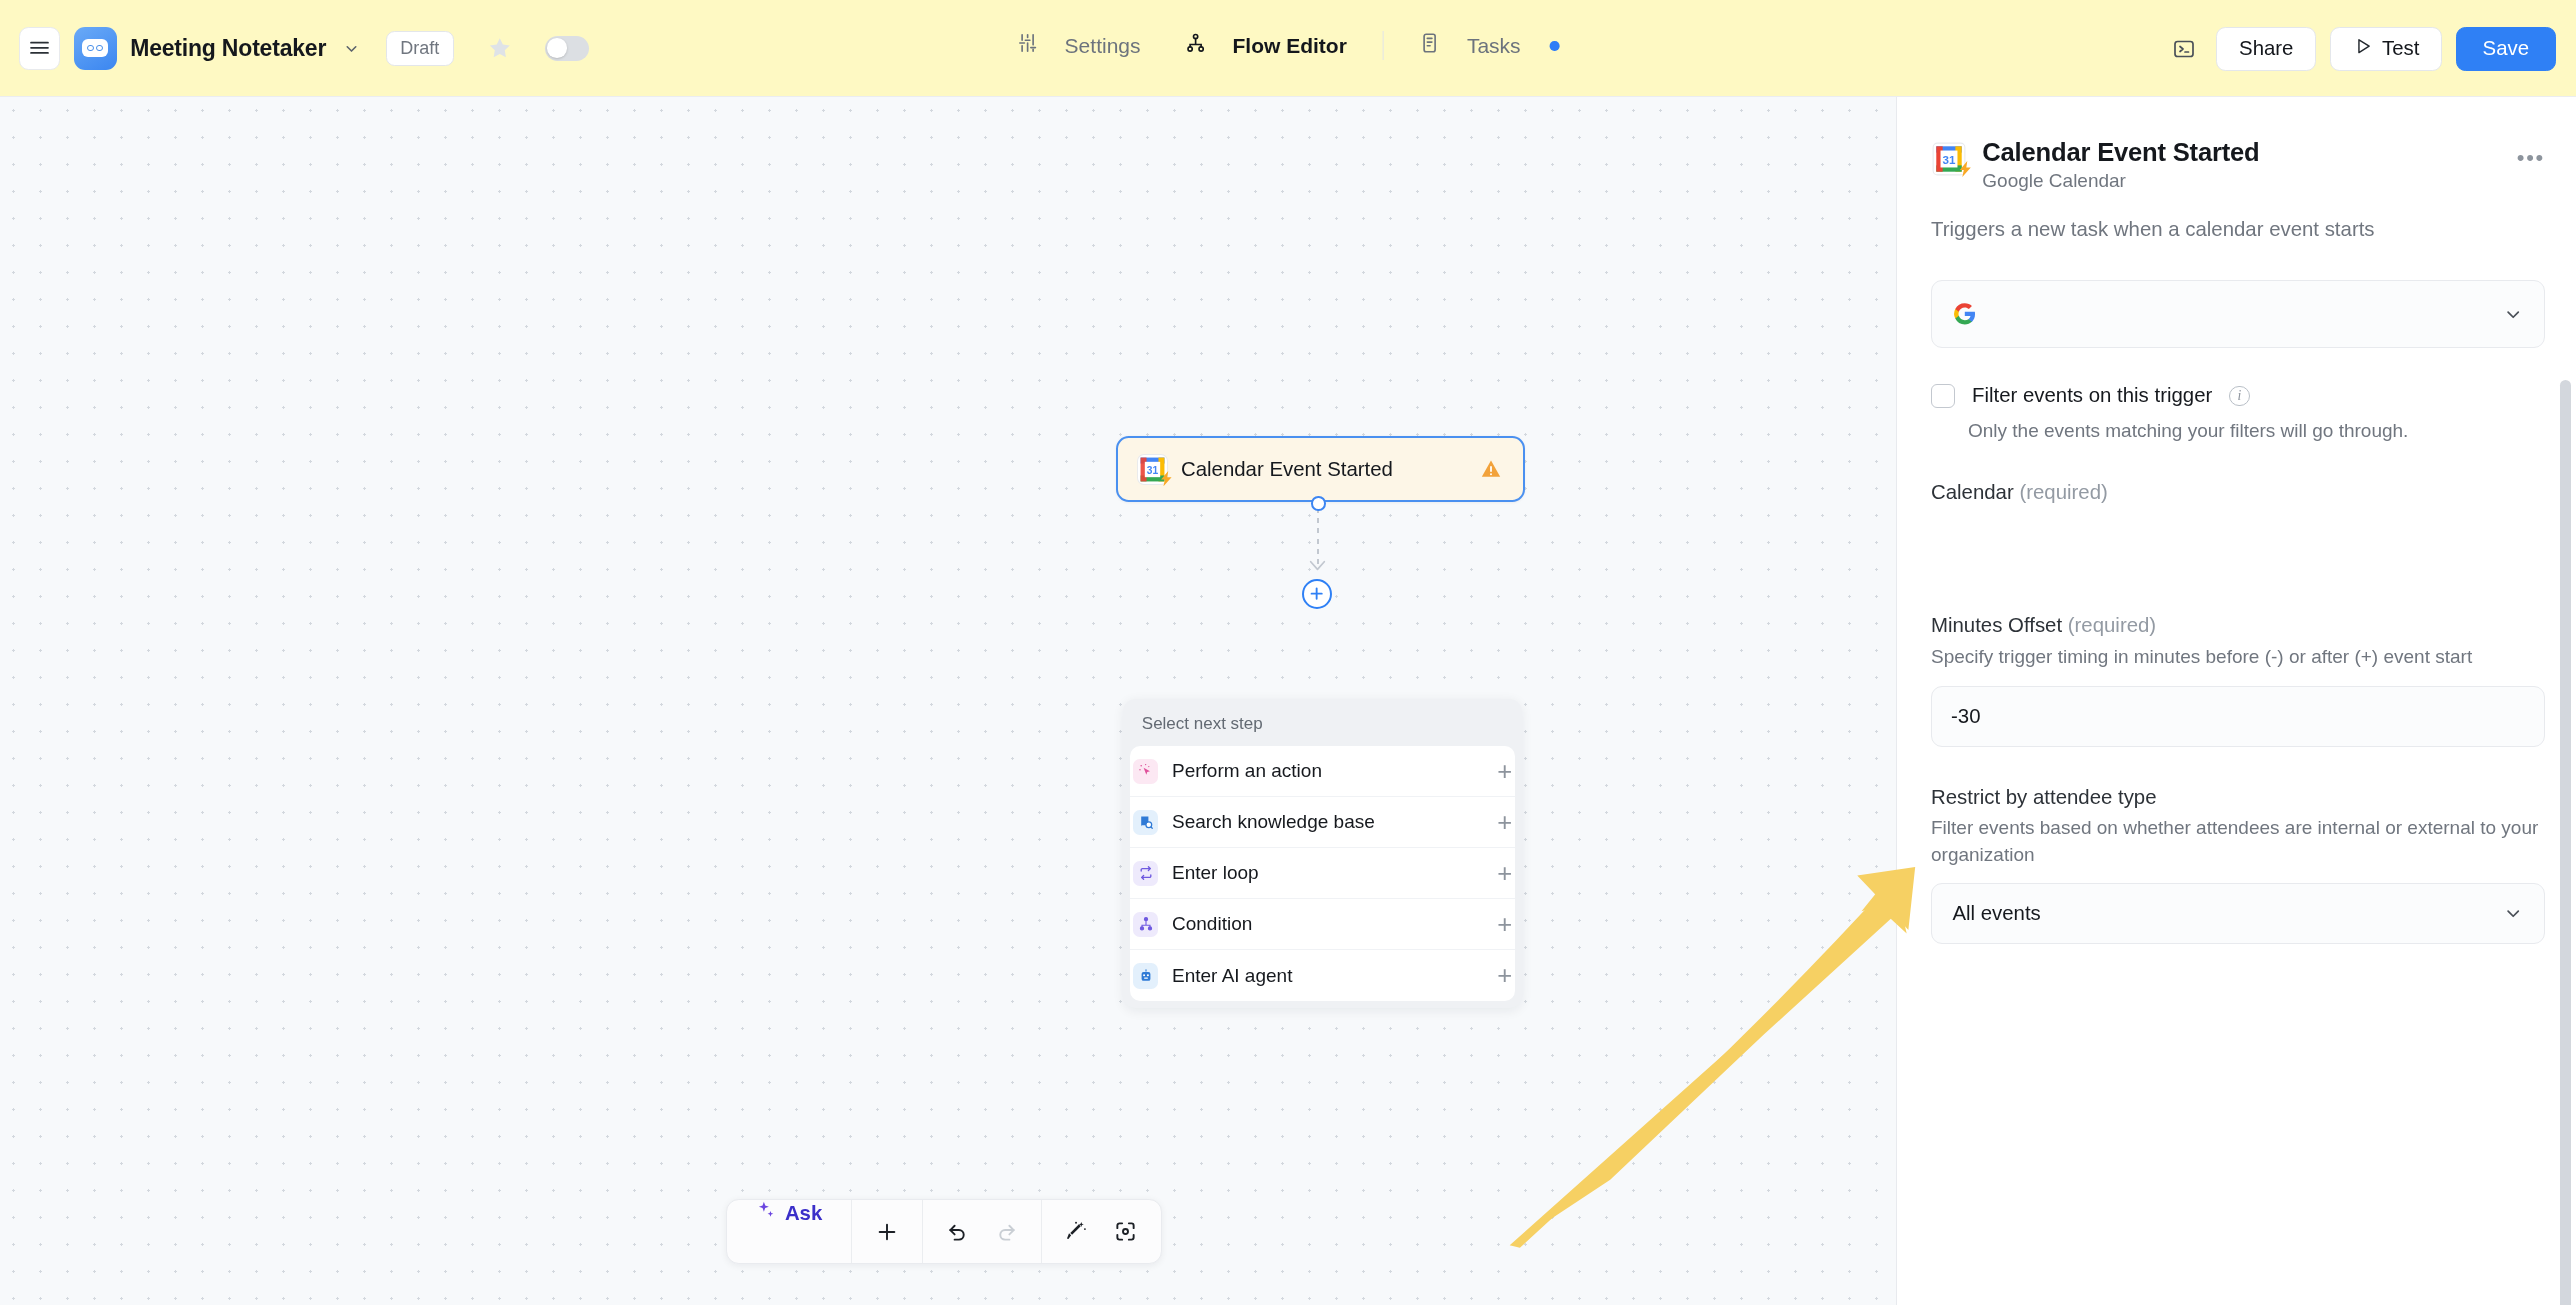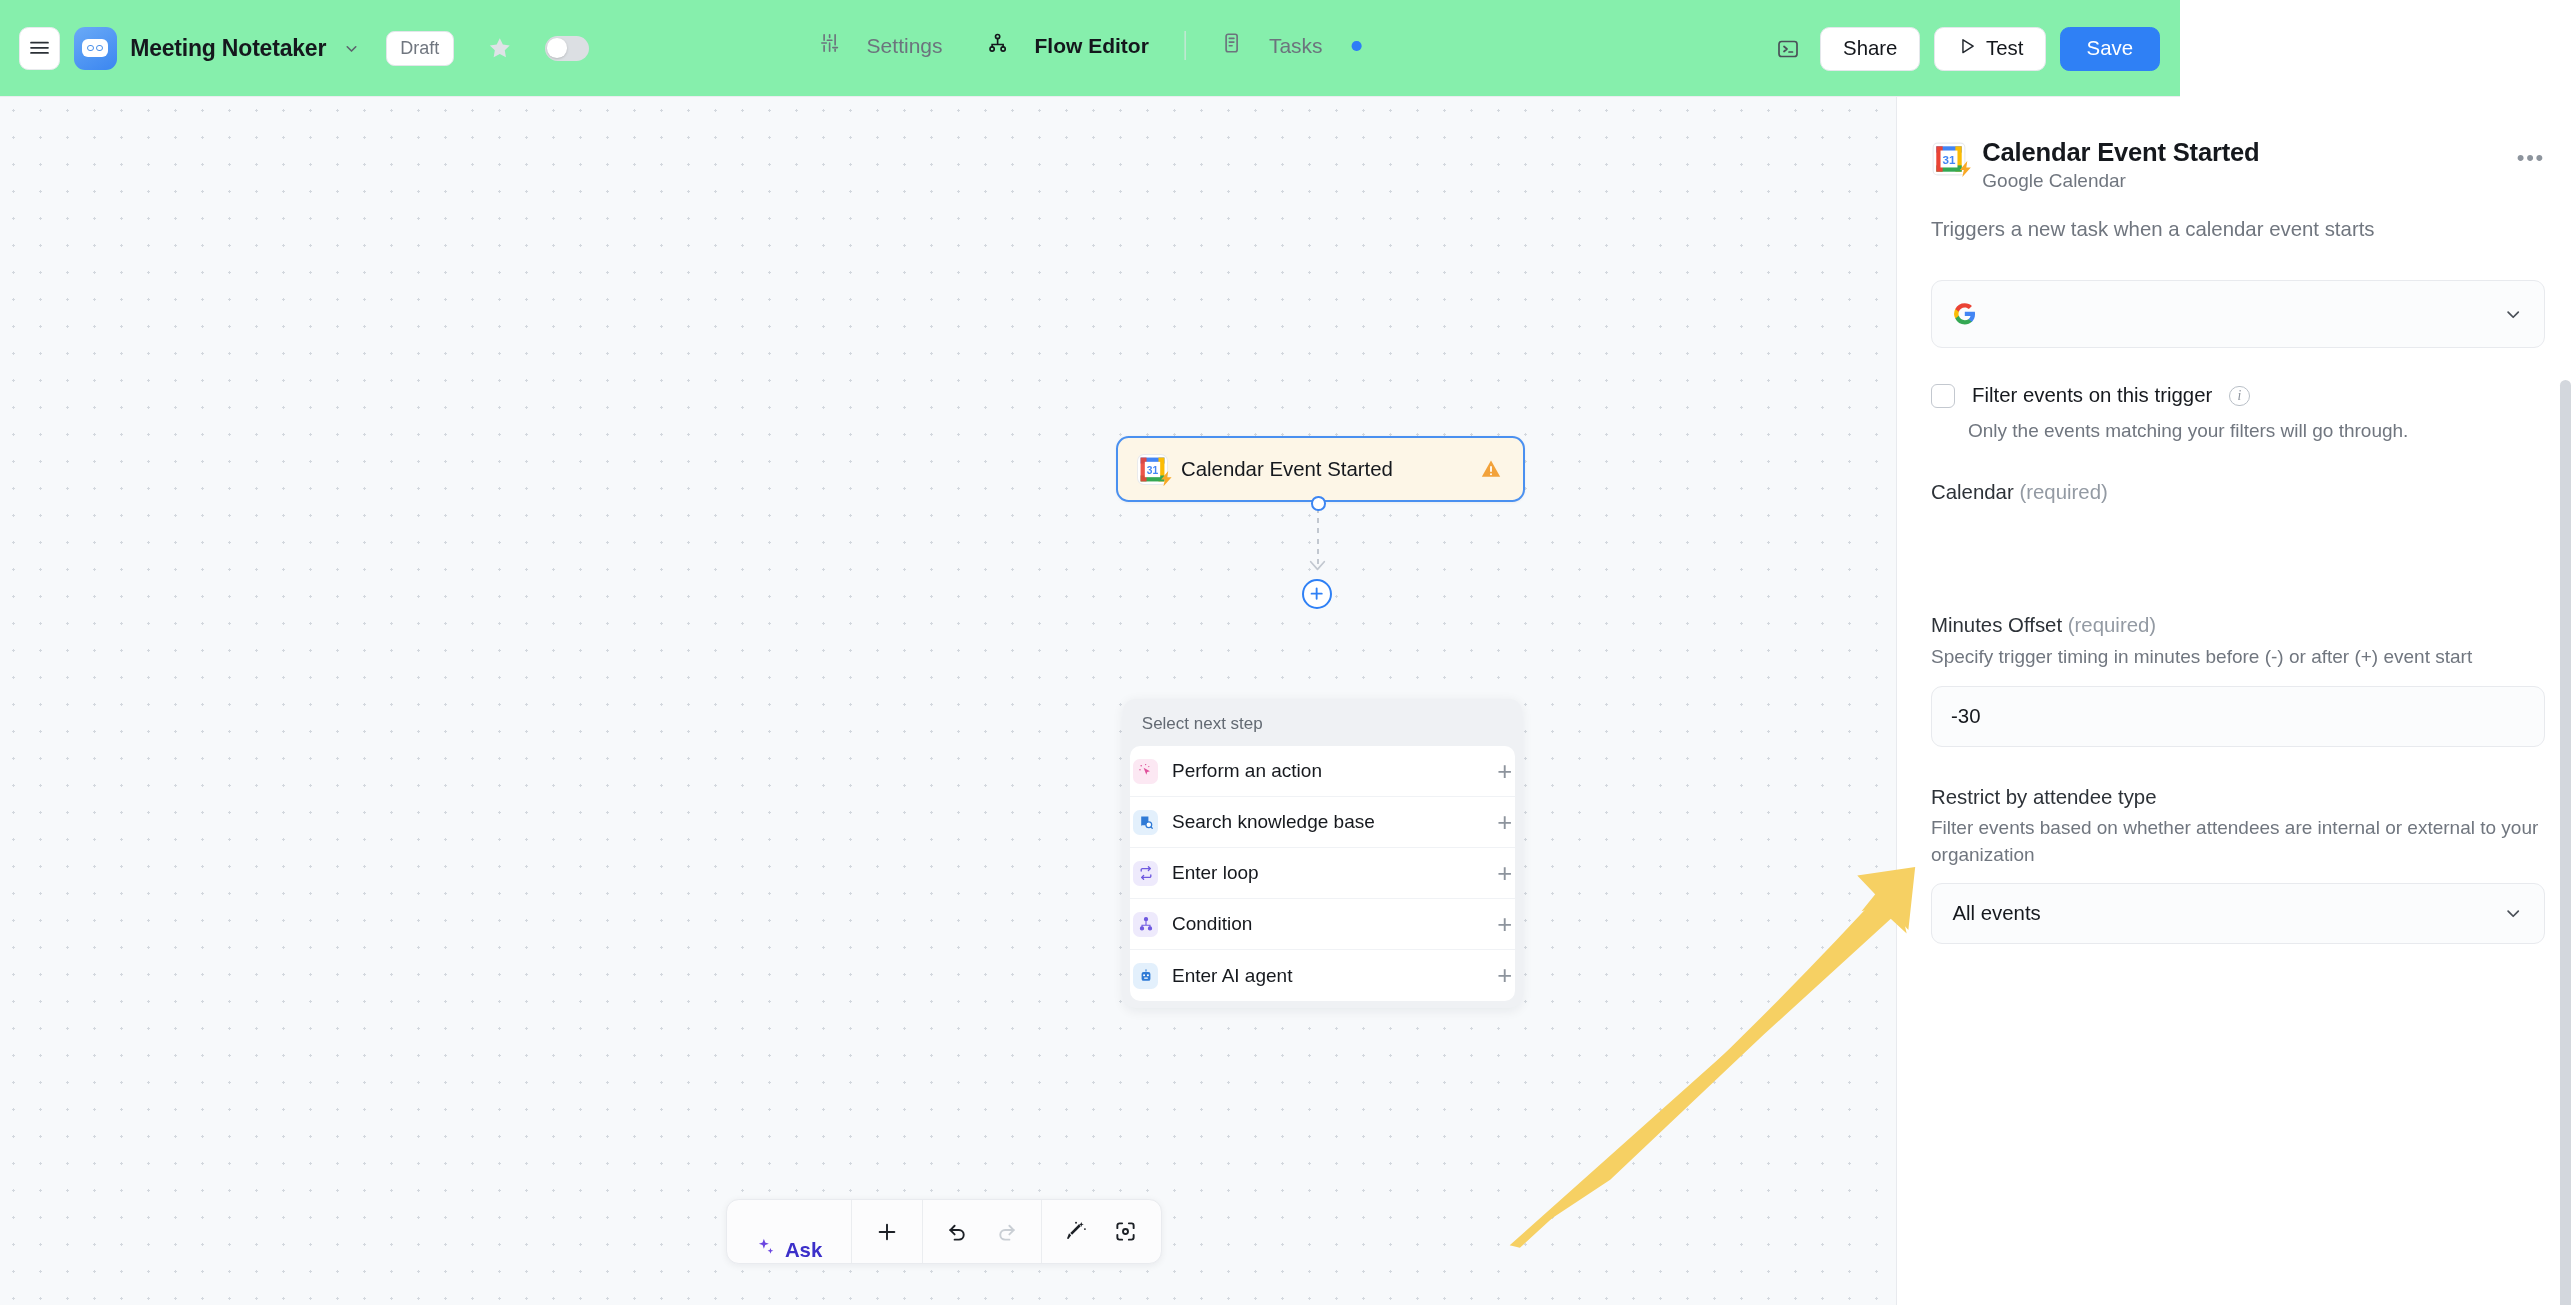--- a/index.html
+++ b/index.html
@@ -7,22 +7,22 @@
     width: 2576px; height: 1305px;
     font-family: "Liberation Sans", sans-serif;
     background: #ffffff;
     overflow: hidden;
   }
   body { position: relative; }
 
   
   .topbar {
     position: absolute; top: 0; left: 0;
-    width: 2180px; height: 97px;
-    background: #86efac;
+    width: 2576px; height: 97px;
+    background: #fef9c3;
     border-bottom: 0.9px solid #ebedf0;
     display: flex; align-items: center;
   }
   .tb-left { display: flex; align-items: center; gap: 13.6px; padding-left: 19px; }
   .hamburger-btn {
     width: 41px; height: 43px; border: 0.9px solid #e8eaed; border-radius: 9.4px;
     background: #fff; display: flex; align-items: center; justify-content: center;
     cursor: pointer;
   }
   .hamburger-btn svg { display:block; }
@@ -169,21 +169,21 @@
   .step-label { flex: 1; font-size: 19px; color: #16191e; }
   .step-plus { font-size: 25.6px; color: #8d949d; font-weight: 300; line-height: 1; }
 
   
   .bottom-toolbar {
     position: absolute; left: 726px; top: 1102px;
     height: 65px; background: #fcfcfd; border: 0.9px solid #e9ebef;
     border-radius: 12.8px; display: flex; align-items: stretch;
     box-shadow: 0 1.7px 7.7px rgba(16,24,40,.06);
   }
-  .tb-group { display: flex; align-items: flex-end; padding: 0 10.2px; }
+  .tb-group { display: flex; align-items: flex-start; padding: 0 10.2px; }
   .tb-group + .tb-group { border-left: 0.9px solid #ebedf0; }
   .tb-btn {
     width: 49px; height: 100%; display: flex; align-items: center;
     justify-content: center; cursor: pointer;
   }
   .ask-btn {
     display: flex; align-items: center; gap: 7.7px; padding: 0 19px;
     font-size: 20.4px; font-weight: 600; color: #3b2fc9; cursor: pointer;
   }
 

